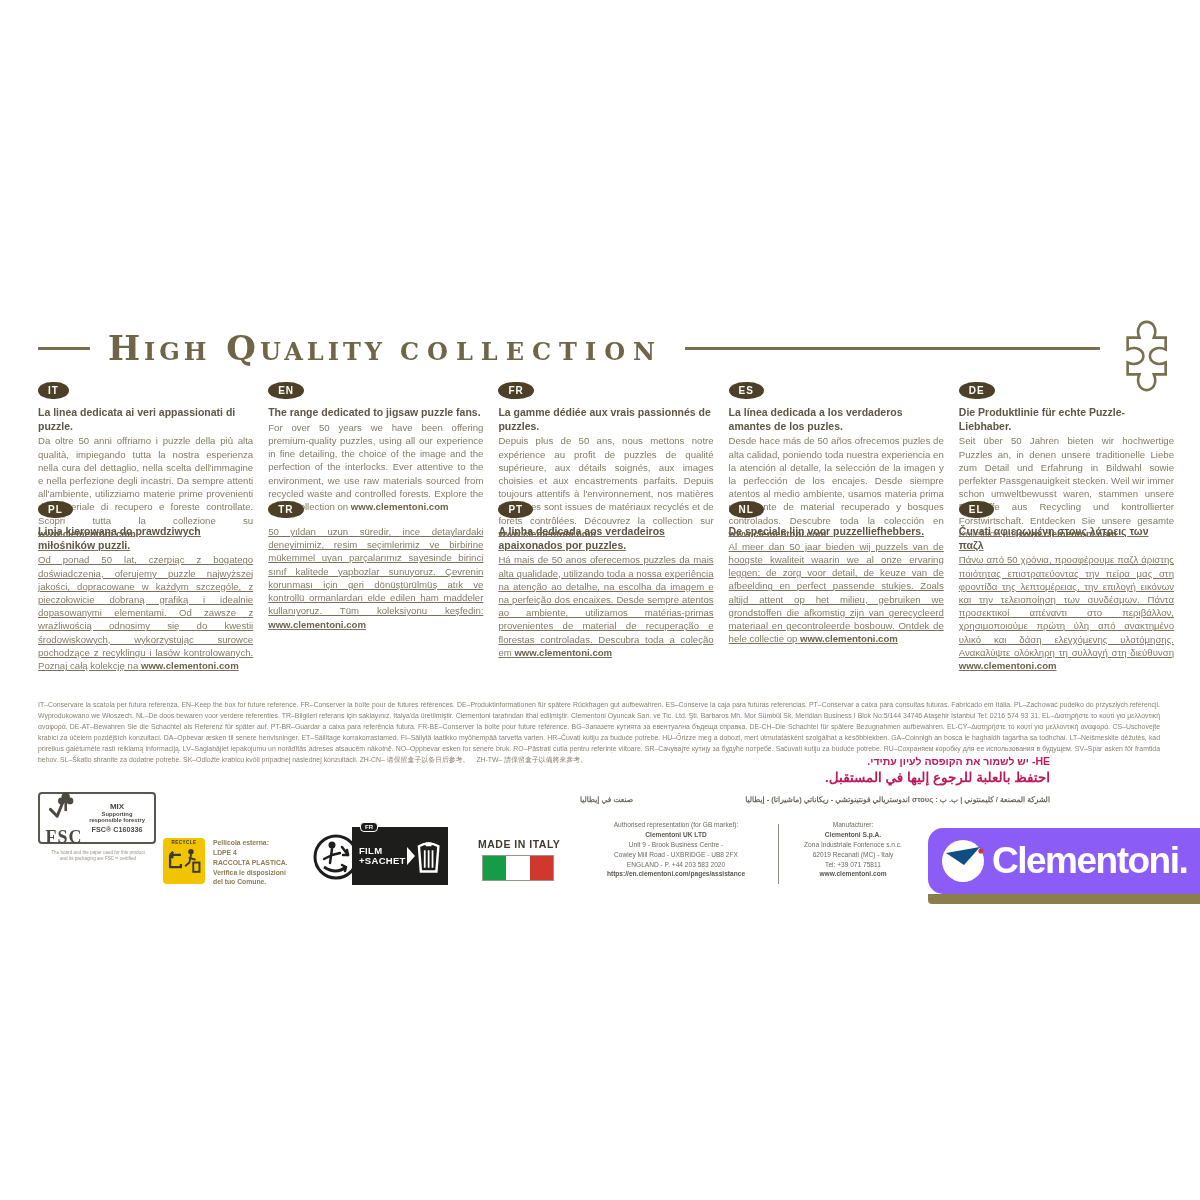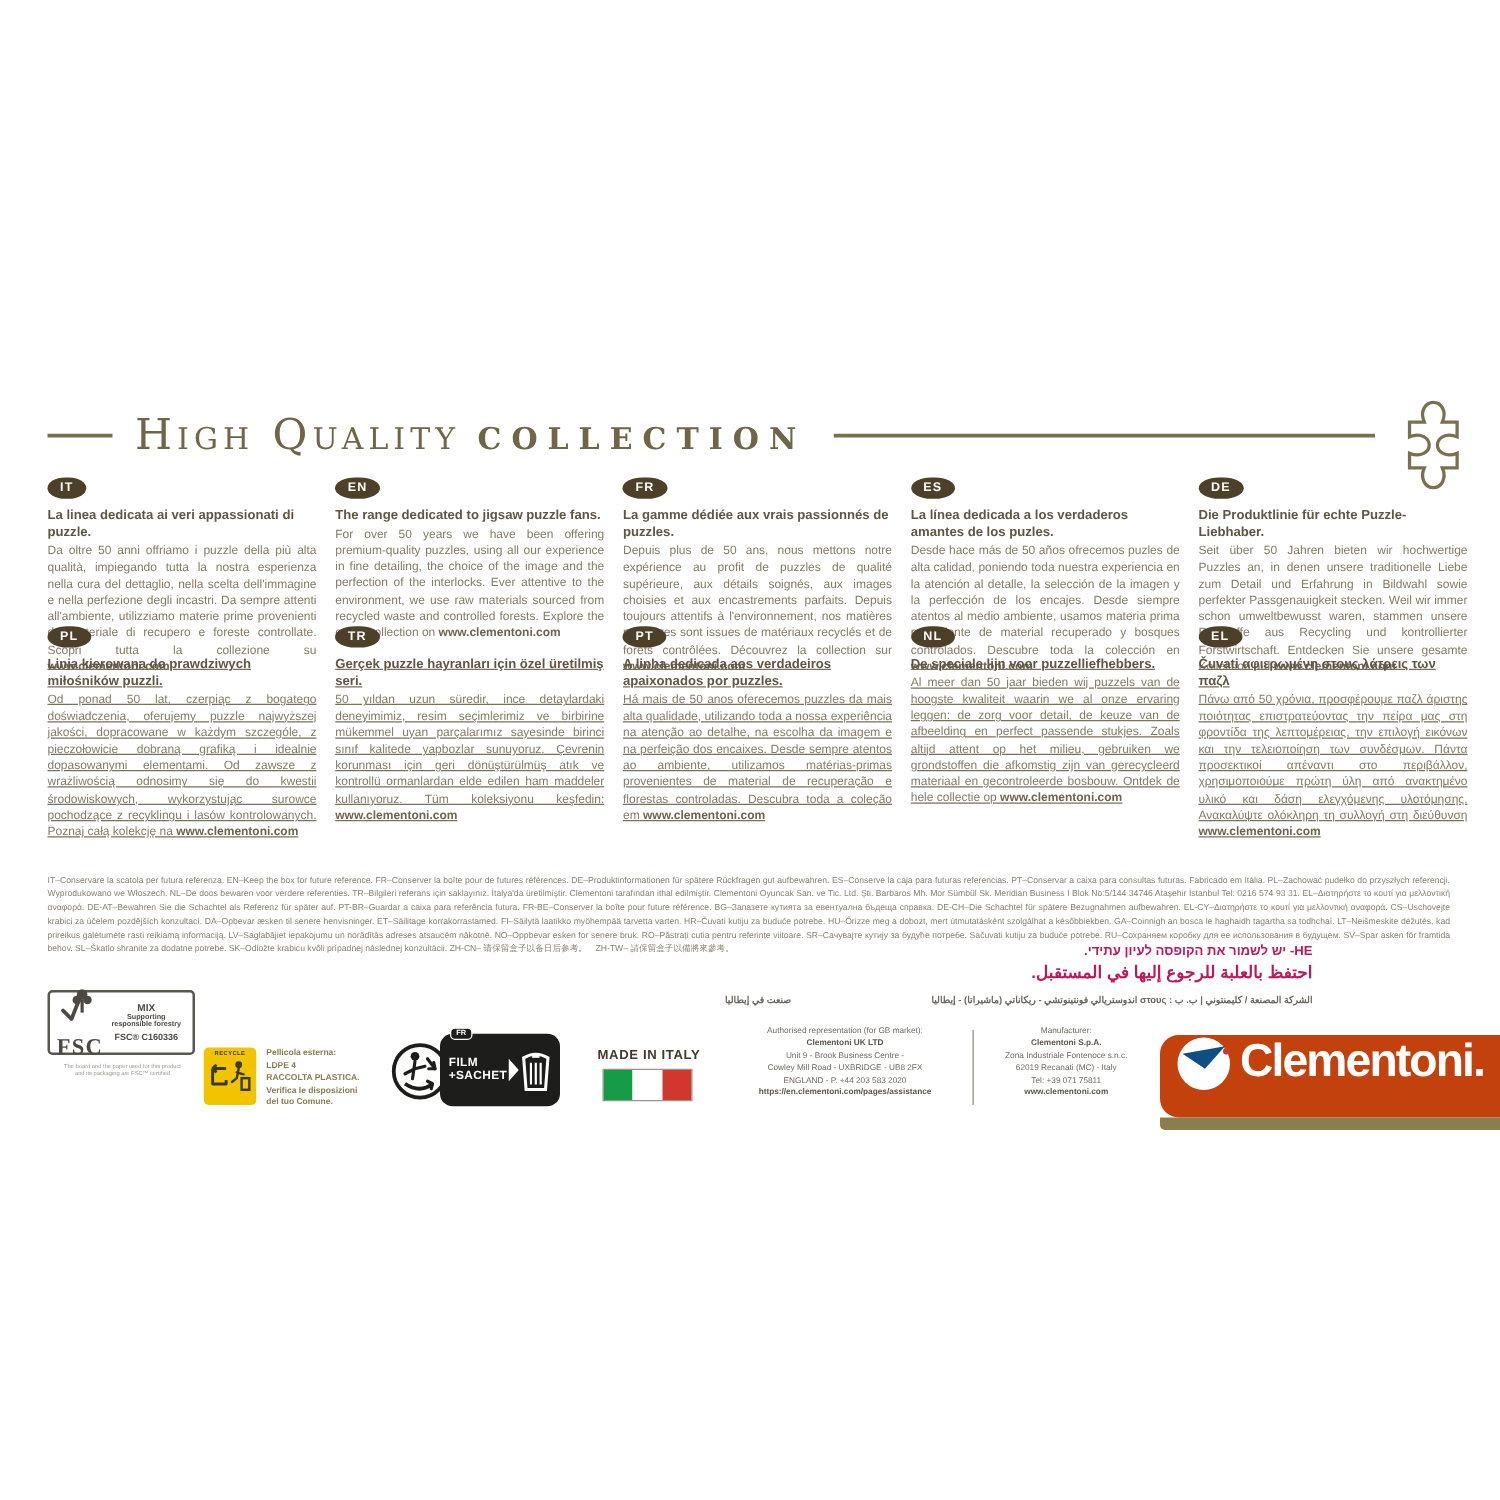--- a/index.html
+++ b/index.html
@@ -5,21 +5,21 @@
   html,body{margin:0;padding:0;background:#ffffff;}
   .canvas{position:relative;width:1200px;height:1200px;background:#ffffff;overflow:hidden;
           font-family:"Liberation Sans",sans-serif;color:#7a705c;}
 
   
   .header{position:absolute;left:38px;top:318px;right:0;height:60px;display:flex;align-items:center;}
   .rule{height:3px;background:#79704f;}
   .rule.left{width:52px;margin-right:18px;}
   .rule.right{flex:1;margin-left:22px;margin-right:100px;}
   .title{white-space:nowrap;color:#6f6547;font-family:"DejaVu Serif","Liberation Serif",serif;}
-  .title .t1{font-variant:small-caps;font-size:34px;font-weight:normal;letter-spacing:4px;}
+  .title .t1{font-variant:small-caps;font-size:34px;font-weight:bold;letter-spacing:4px;}
   .title .t2{font-size:24px;font-weight:bold;letter-spacing:8px;margin-left:14px;}
   .puzzle-icon{position:absolute;right:18px;top:-4px;}
 
   
   .langgrid{position:absolute;left:38px;right:26px;display:grid;grid-template-columns:repeat(5,1fr);column-gap:15px;}
   .row1{top:380px;}
   .row2{top:499px;text-decoration:underline;}
   .lang-badge{display:inline-block;background:#4c4128;color:#fdfbf4;font-size:10px;font-weight:bold;
               padding:3px 10px;border-radius:50%/55%;letter-spacing:1px;margin-bottom:7px;}
   .lang-head{font-size:10.5px;font-weight:bold;color:#5f5644;line-height:1.3;margin-bottom:1px;}
@@ -46,41 +46,41 @@
   .fsc-code{font-size:7.2px;font-weight:bold;margin-top:2px;}
   .fsc-note{position:absolute;left:38px;top:850px;width:120px;text-align:center;font-size:4.6px;
             color:#9b948a;line-height:1.4;}
 
   .recycle-chip{position:absolute;left:163px;top:838px;width:42px;height:46px;background:#f2c400;
                 border-radius:4px;text-align:center;padding-top:2px;box-sizing:border-box;}
   .recycle-word{font-size:4.6px;font-weight:bold;color:#3a3a30;letter-spacing:.4px;}
   .plastic-note{position:absolute;left:213px;top:838px;font-size:6.8px;font-weight:bold;color:#8a7b50;line-height:1.45;}
 
   .triman{position:absolute;left:312px;top:833px;}
-  .film-badge{position:absolute;left:352px;top:827px;width:96px;height:58px;background:#1d1d1b;border-radius:10px;
+  .film-badge{position:absolute;left:352px;top:827px;width:96px;height:58px;background:#1d1d1b;border-radius:0;
               display:flex;align-items:center;justify-content:space-between;padding:4px 7px;box-sizing:border-box;}
   .film-tab{position:absolute;left:8px;top:-5px;background:#1d1d1b;border:1.5px solid #fff;border-radius:4px;
             color:#fff;font-size:6px;font-weight:bold;padding:1px 4px;}
   .film-text{color:#fff;font-size:9.5px;font-weight:bold;line-height:1.1;letter-spacing:.3px;}
   .film-chev{width:0;height:0;border-top:9px solid transparent;border-bottom:9px solid transparent;border-left:8px solid #ffffff;margin:0 1px;}
 
   .mii{position:absolute;left:478px;top:838px;width:80px;text-align:center;}
   .mii-text{font-size:10.5px;font-weight:bold;color:#403a30;letter-spacing:.5px;margin-bottom:5px;white-space:nowrap;}
   .flag{width:72px;height:26px;border:1px solid #9a958c;display:flex;margin:0 auto;box-sizing:border-box;}
   .flag div{flex:1;}
   .flag .g{background:#169b46;} .flag .w{background:#ffffff;} .flag .r{background:#d0382e;}
 
   .addr{position:absolute;top:820px;font-size:6.6px;line-height:1.5;color:#6f6a60;text-align:center;}
   .addr-uk{left:578px;width:196px;}
   .addr-it{left:788px;width:130px;}
   .addr .b{font-weight:bold;color:#5b564d;}
   .addr-div{position:absolute;left:778px;top:824px;width:1px;height:60px;background:#8f8a80;}
 
   .clem-logo{position:absolute;right:0;top:828px;width:272px;}
-  .clem-blue{height:66px;background:#c2410c;border-radius:15px 0 0 15px;display:flex;align-items:flex-start;padding-left:12px;box-sizing:border-box;}
+  .clem-blue{height:66px;background:#8b5cf6;border-radius:15px 0 0 15px;display:flex;align-items:center;padding-left:12px;box-sizing:border-box;}
   .clem-gold{height:10px;background:#8c7e4b;border-radius:0 0 0 4px;}
   .clem-text{color:#ffffff;font-size:37px;font-weight:bold;letter-spacing:-1.5px;margin-left:6px;
              font-family:"Liberation Sans",sans-serif;}
 </style>
 </head>
 <body>
 
 <div class="canvas">
 
   <div class="header">
@@ -125,21 +125,20 @@
   </div>
 
   <div class="langgrid row2">
     <div>
       <span class="lang-badge">PL</span>
       <div class="lang-head">Linia kierowana do prawdziwych miłośników puzzli.</div>
       <div class="lang-body"><span>Od ponad 50 lat, czerpiąc z bogatego doświadczenia, oferujemy puzzle najwyższej jakości, dopracowane w każdym szczególe, z pieczołowicie dobraną grafiką i idealnie dopasowanymi elementami. Od zawsze z wrażliwością odnosimy się do kwestii środowiskowych, wykorzystując surowce pochodzące z recyklingu i lasów kontrolowanych. Poznaj całą kolekcję na</span> <span class="lang-url">www.clementoni.com</span></div>
     </div>
     <div>
       <span class="lang-badge">TR</span>
-      <div class="lang-head">Gerçek puzzle hayranları için özel üretilmiş seri.</div>
       <div class="lang-body"><span>50 yıldan uzun süredir, ince detaylardaki deneyimimiz, resim seçimlerimiz ve birbirine mükemmel uyan parçalarımız sayesinde birinci sınıf kalitede yapbozlar sunuyoruz. Çevrenin korunması için geri dönüştürülmüş atık ve kontrollü ormanlardan elde edilen ham maddeler kullanıyoruz. Tüm koleksiyonu keşfedin:</span> <span class="lang-url">www.clementoni.com</span></div>
     </div>
     <div>
       <span class="lang-badge">PT</span>
       <div class="lang-head">A linha dedicada aos verdadeiros apaixonados por puzzles.</div>
       <div class="lang-body"><span>Há mais de 50 anos oferecemos puzzles da mais alta qualidade, utilizando toda a nossa experiência na atenção ao detalhe, na escolha da imagem e na perfeição dos encaixes. Desde sempre atentos ao ambiente, utilizamos matérias-primas provenientes de material de recuperação e florestas controladas. Descubra toda a coleção em</span> <span class="lang-url">www.clementoni.com</span></div>
     </div>
     <div>
       <span class="lang-badge">NL</span>
       <div class="lang-head">De speciale lijn voor puzzelliefhebbers.</div>

